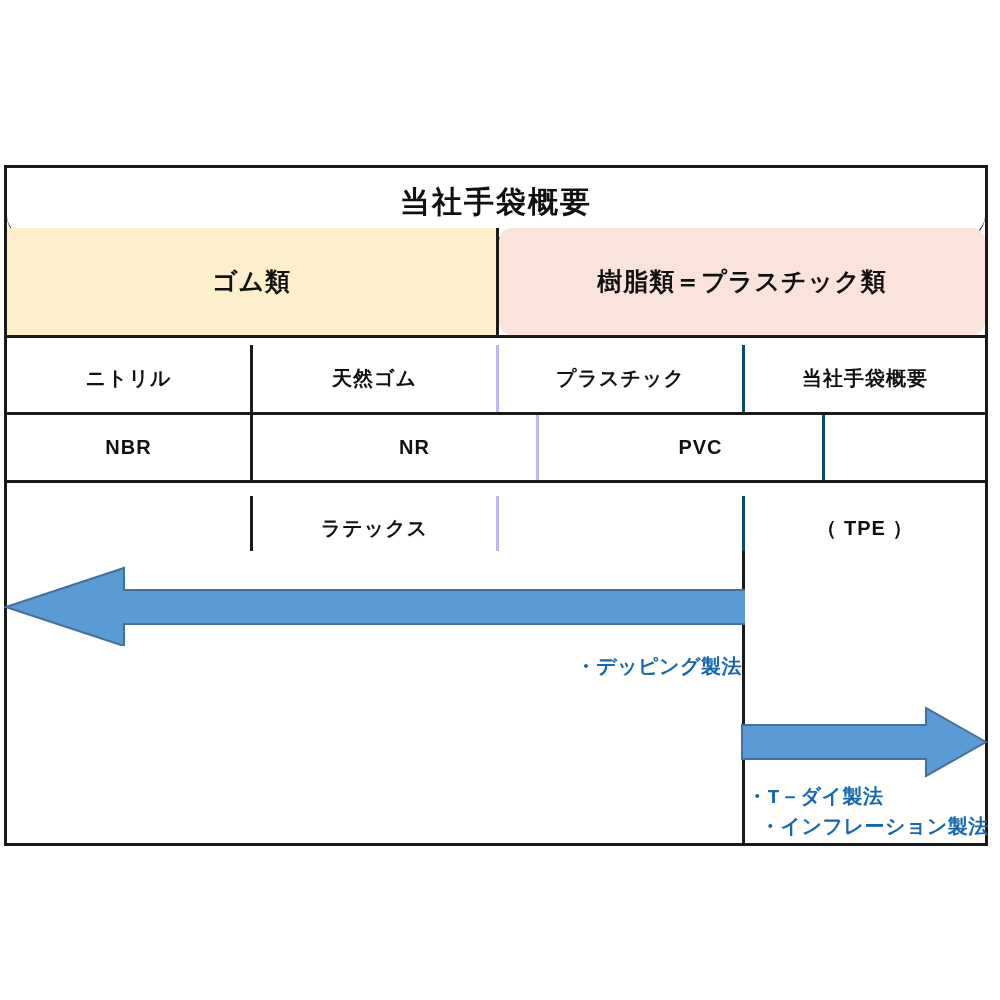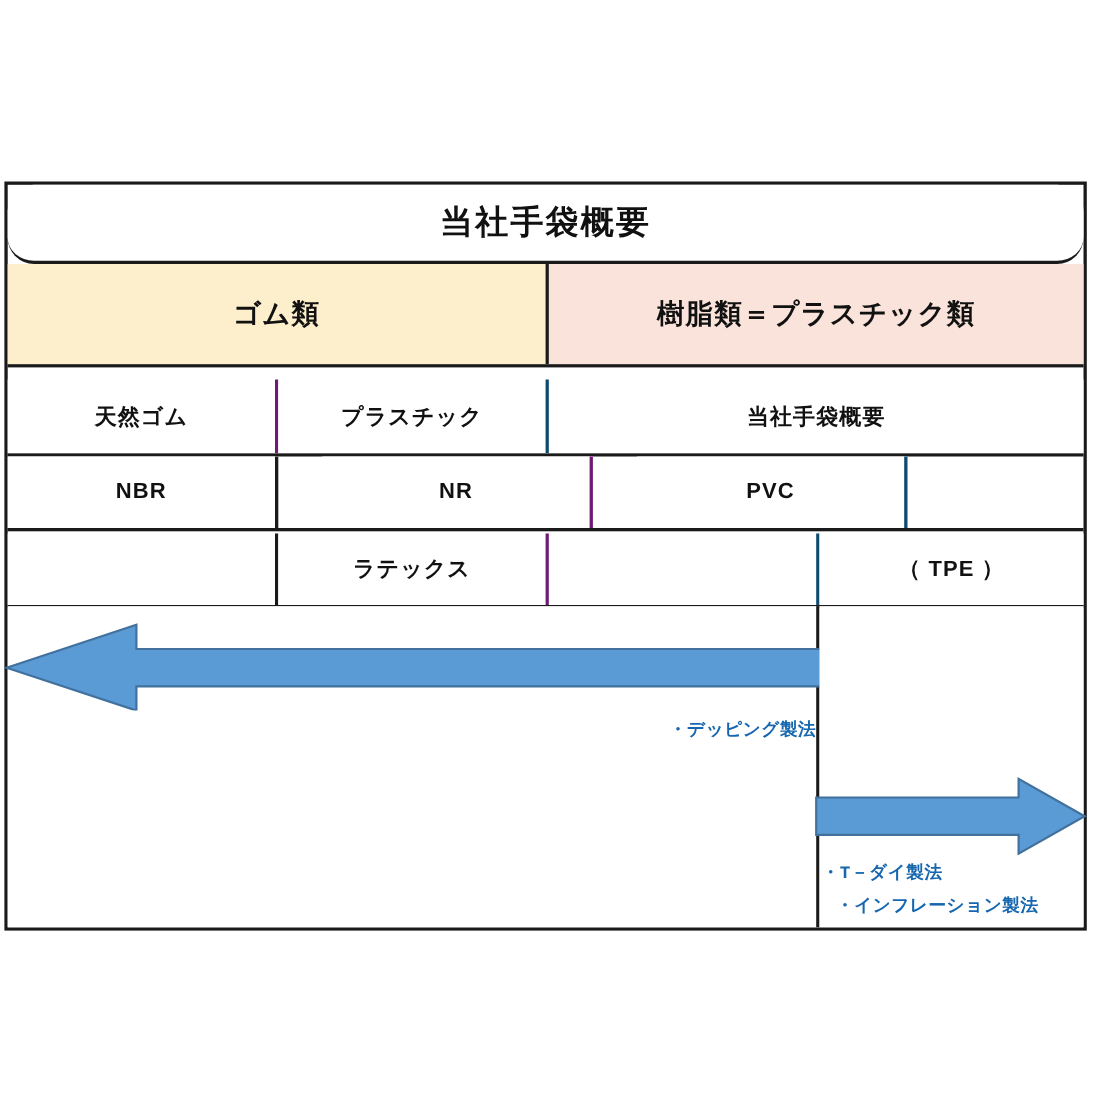--- a/index.html
+++ b/index.html
@@ -53,23 +53,23 @@
     font-size: 30px;
     font-weight: bold;
     color: #111111;
     letter-spacing: 2px;
   }
 
   
   .cat-row {
     position: absolute;
     left: 0;
-    top: 72px;
-    width: 100%;
-    height: 94px;
+    top: 60px;
+    width: 100%;
+    height: 110px;
     display: flex;
     box-sizing: border-box;
     border-bottom: 3px solid #1a1a1a;
   }
   .cat-cell {
     display: flex;
     align-items: center;
     justify-content: center;
     box-sizing: border-box;
     font-size: 25px;
@@ -78,47 +78,48 @@
     letter-spacing: 1px;
   }
   .cat-rubber {
     width: 492px;
     background: #fdefcc;
     border-right: 3px solid #1a1a1a;
   }
   .cat-resin {
     flex: 1;
     background: #fae3da;
+    border-radius: 13px;
   }
 
   
   .data-row {
     position: absolute;
     left: 0;
     width: 100%;
     display: flex;
     box-sizing: border-box;
   }
   .data-row.r0 { top: 177px;  height: 70px; border-bottom: 3px solid #1a1a1a; }
   .data-row.r1 { top: 247px;  height: 68px; border-bottom: 3px solid #1a1a1a; gap: 40px; }
-  .data-row.r2 { top: 317px;  height: 68px; border-bottom: 3px solid #1a1a1a; }
+  .data-row.r2 { top: 328px;  height: 68px; border-bottom: 3px solid #1a1a1a; }
 
   .data-cell {
     display: flex;
     align-items: center;
     justify-content: center;
     box-sizing: border-box;
     font-size: 20px;
     font-weight: bold;
     color: #111111;
     letter-spacing: 1px;
     background: #ffffff;
   }
   .c0 { width: 246px; border-right: 3px solid #1a1a1a; }
-  .c1 { width: 246px; border-right: 3px solid #701a75; }
+  .c1 { width: 246px; border-right: 3px solid #c4b5fd; }
   .c2 { width: 246px; border-right: 3px solid #0c4a6e; }
   .c3 { flex: 1; }
 
   
   .arrow-zone {
     position: absolute;
     left: 0;
     top: 383px;
     width: 100%;
     height: 292px;
@@ -141,21 +142,21 @@
 
   .arrow-svg {
     position: absolute;
     display: block;
   }
   #left-arrow-svg  { left: -3px;  top: 9px;   width: 748px;  height: 86px; }
   #right-arrow-svg { right: -3px; top: 155px; width: 248px;  height: 72px; }
 
   .annot {
     position: absolute;
-    font-size: 16px;
+    font-size: 20px;
     font-weight: bold;
     color: #1667b0;
     white-space: nowrap;
     letter-spacing: 0.5px;
   }
   #annot-dipping { right: 0px; top: 102px; }
   #annot-tdie     { left: 2px;  top: 232px; font-family: Liberation Mono, monospace; }
   #annot-inflation{ left: 15px;  top: 262px; }
 </style>
 </head>
@@ -172,20 +173,21 @@
     <div class="cat-row">
       <div class="cat-cell cat-rubber">
         <span>ゴム類</span>
       </div>
       <div class="cat-cell cat-resin">
         <span>樹脂類＝プラスチック類</span>
       </div>
     </div>
 
     <div class="data-row r0">
+      <div class="data-cell c0">ニトリル</div>
       <div class="data-cell c1">天然ゴム</div>
       <div class="data-cell c2">プラスチック</div>
       <div class="data-cell c3">当社手袋概要</div>
     </div>
 
     <div class="data-row r1">
       <div class="data-cell c0">NBR</div>
       <div class="data-cell c1">NR</div>
       <div class="data-cell c2">PVC</div>
     </div>

